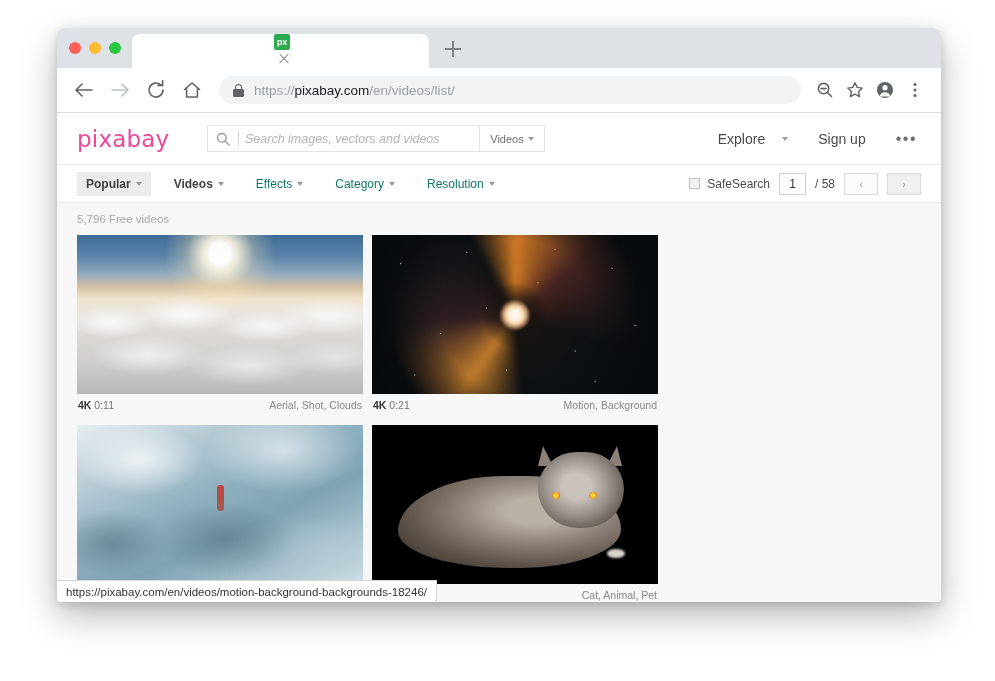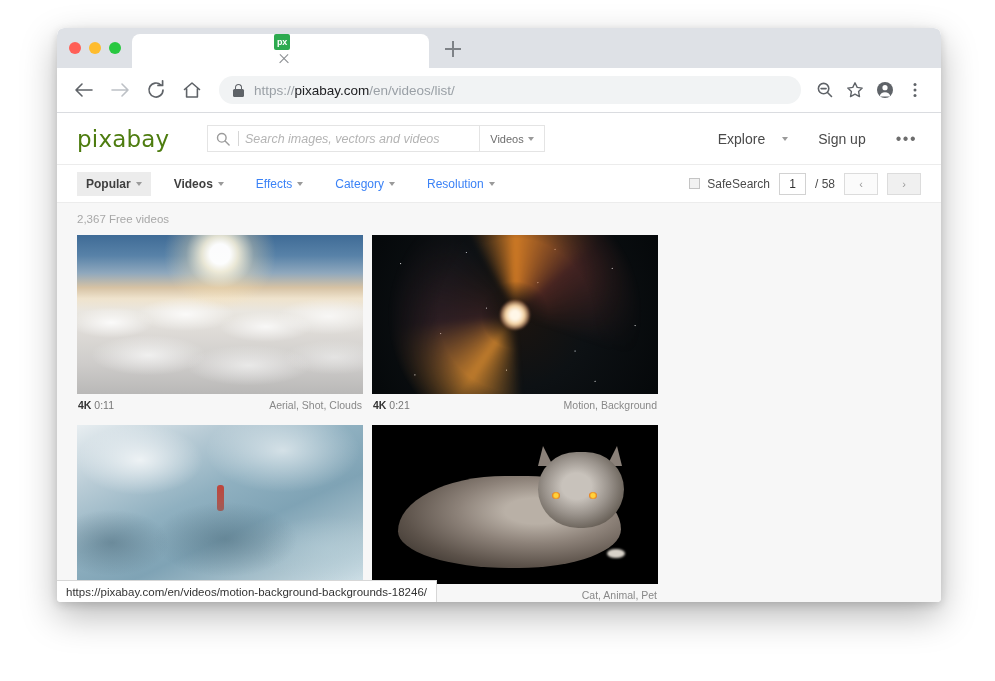--- a/index.html
+++ b/index.html
@@ -88,21 +88,21 @@
   .tb-icon svg{position:absolute;left:5px;top:5px;}
 
   
   .page{position:relative;height:489px;background:#f7f7f7;overflow:hidden;}
 
   .px-header{
     height:52px;background:#fff;display:flex;align-items:center;
     padding:0 20px;box-sizing:border-box;border-bottom:1px solid #ececec;
   }
   .logo{
-    font-size:23px;color:#4d7c0f;letter-spacing:.2px;
+    font-size:23px;color:#ec4899;letter-spacing:.2px;
     font-family:"DejaVu Sans", sans-serif;font-weight:400;
     width:122px;flex:0 0 auto;
   }
   .searchwrap{
     flex:0 0 auto;width:338px;height:27px;border:1px solid #e4e4e4;background:#fff;
     display:flex;align-items:center;box-sizing:border-box;margin-left:8px;
   }
   .s-icon{width:30px;flex:0 0 auto;display:flex;align-items:center;justify-content:center;}
   .s-input{
     flex:1 1 auto;border:none;outline:none;font-size:12.5px;color:#4a4a4a;
@@ -126,21 +126,21 @@
 
   .filterbar{
     height:38px;background:#fff;display:flex;align-items:center;
     padding:0 20px;box-sizing:border-box;border-bottom:1px solid #ececec;
   }
   .fchip{
     font-size:12px;color:#3f3f3f;display:flex;align-items:center;gap:5px;
     padding:5px 9px;margin-right:14px;font-weight:bold;
   }
   .fchip.active{background:#ececec;}
-  .fchip.plain{font-weight:normal;color:#3b82f6;text-align:center;}
+  .fchip.plain{font-weight:normal;color:#0f766e;text-align:center;}
   .filter-right{margin-left:auto;display:flex;align-items:center;gap:9px;}
   .safe{display:flex;align-items:center;gap:7px;font-size:12px;color:#4a4a4a;}
   .cb{width:11px;height:11px;border:1px solid #c4c4c4;background:#f2f2f2;box-sizing:border-box;}
   .pageno{
     width:27px;height:22px;border:1px solid #d2d2d2;background:#fff;box-sizing:border-box;
     text-align:center;font-size:12px;color:#333;line-height:20px;
   }
   .pagetot{font-size:12px;color:#4a4a4a;}
   .pbtn{
     width:34px;height:22px;border:1px solid #dcdcdc;background:#f0f0f0;box-sizing:border-box;
@@ -406,21 +406,21 @@
             <span>SafeSearch</span>
           </label>
           <div class="pageno">1</div>
           <div class="pagetot">/ 58</div>
           <div class="pbtn prev">‹</div>
           <div class="pbtn">›</div>
         </div>
       </div>
 
       <div class="results">
-        <div class="rescount">2,367 Free videos</div>
+        <div class="rescount">5,796 Free videos</div>
         <div class="grid">
 
           <div class="card">
             <div class="thumb t-clouds"></div>
             <div class="meta">
               <div class="dur"><strong>4K</strong> <span>0:11</span></div>
               <div class="tags">Aerial, Shot, Clouds</div>
             </div>
           </div>
 

